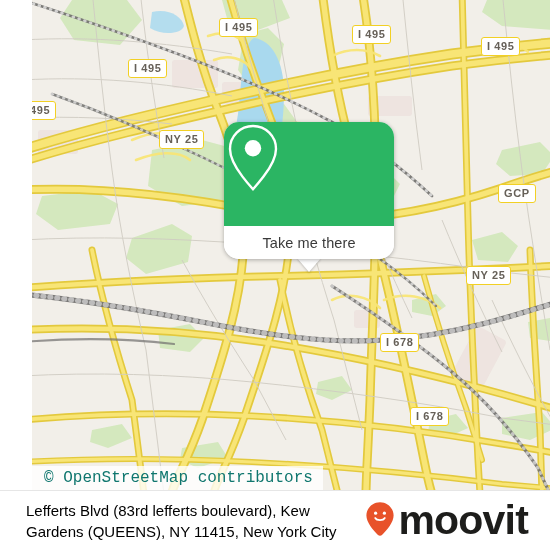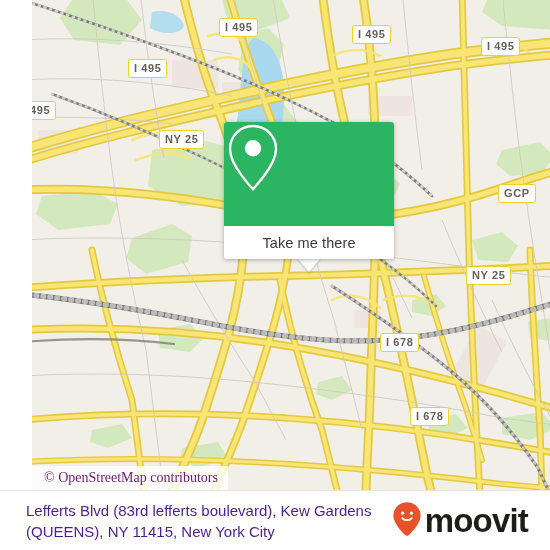--- a/index.html
+++ b/index.html
@@ -58,21 +58,21 @@
     text-align: center;
   }
 
   
   #popup-card {
     position: absolute;
     left: 192px;
     top: 122px;
     width: 170px;
     height: 137px;
-    border-radius: 3px;
+    border-radius: 15px;
     overflow: hidden;
     box-shadow: 0 1px 4px rgba(0,0,0,0.30);
     background: #ffffff;
   }
   #popup-header {
     width: 100%;
     height: 104px;
     background: #2bb563;
     display: flex;
     align-items: center;
@@ -107,23 +107,23 @@
   
   #attribution {
     position: absolute;
     left: 0;
     top: 466px;
     height: 24px;
     padding: 0 10px 0 12px;
     display: flex;
     align-items: center;
     background: rgba(255,255,255,0.80);
-    font-family: Liberation Serif, serif;
-    font-size: 14px;
-    color: #701a75;
+    font-family: Liberation Mono, monospace;
+    font-size: 16px;
+    color: #0f766e;
     white-space: nowrap;
   }
 
   
   #footer {
     position: absolute;
     left: 0;
     top: 490px;
     width: 550px;
     height: 60px;
@@ -132,33 +132,33 @@
     display: flex;
     align-items: center;
     box-sizing: border-box;
     padding: 0 10px 0 26px;
   }
   #footer-title {
     flex: 1 1 auto;
     font-family: "Liberation Sans", sans-serif;
     font-size: 15px;
     line-height: 21px;
-    color: #4c1d95;
+    color: #000000;
     padding-right: 8px;
   }
   #brand {
     flex: 0 0 auto;
     display: flex;
     align-items: center;
     gap: 3px;
     padding-right: 12px;
   }
   #brand-word {
     font-family: "Liberation Sans", sans-serif;
-    font-size: 33px;
+    font-size: 41px;
     font-weight: bold;
     color: #1d1d1b;
     letter-spacing: -0.8px;
     line-height: 33px;
   }
 </style>
 </head>
 <body>
 
 <div id="app">

